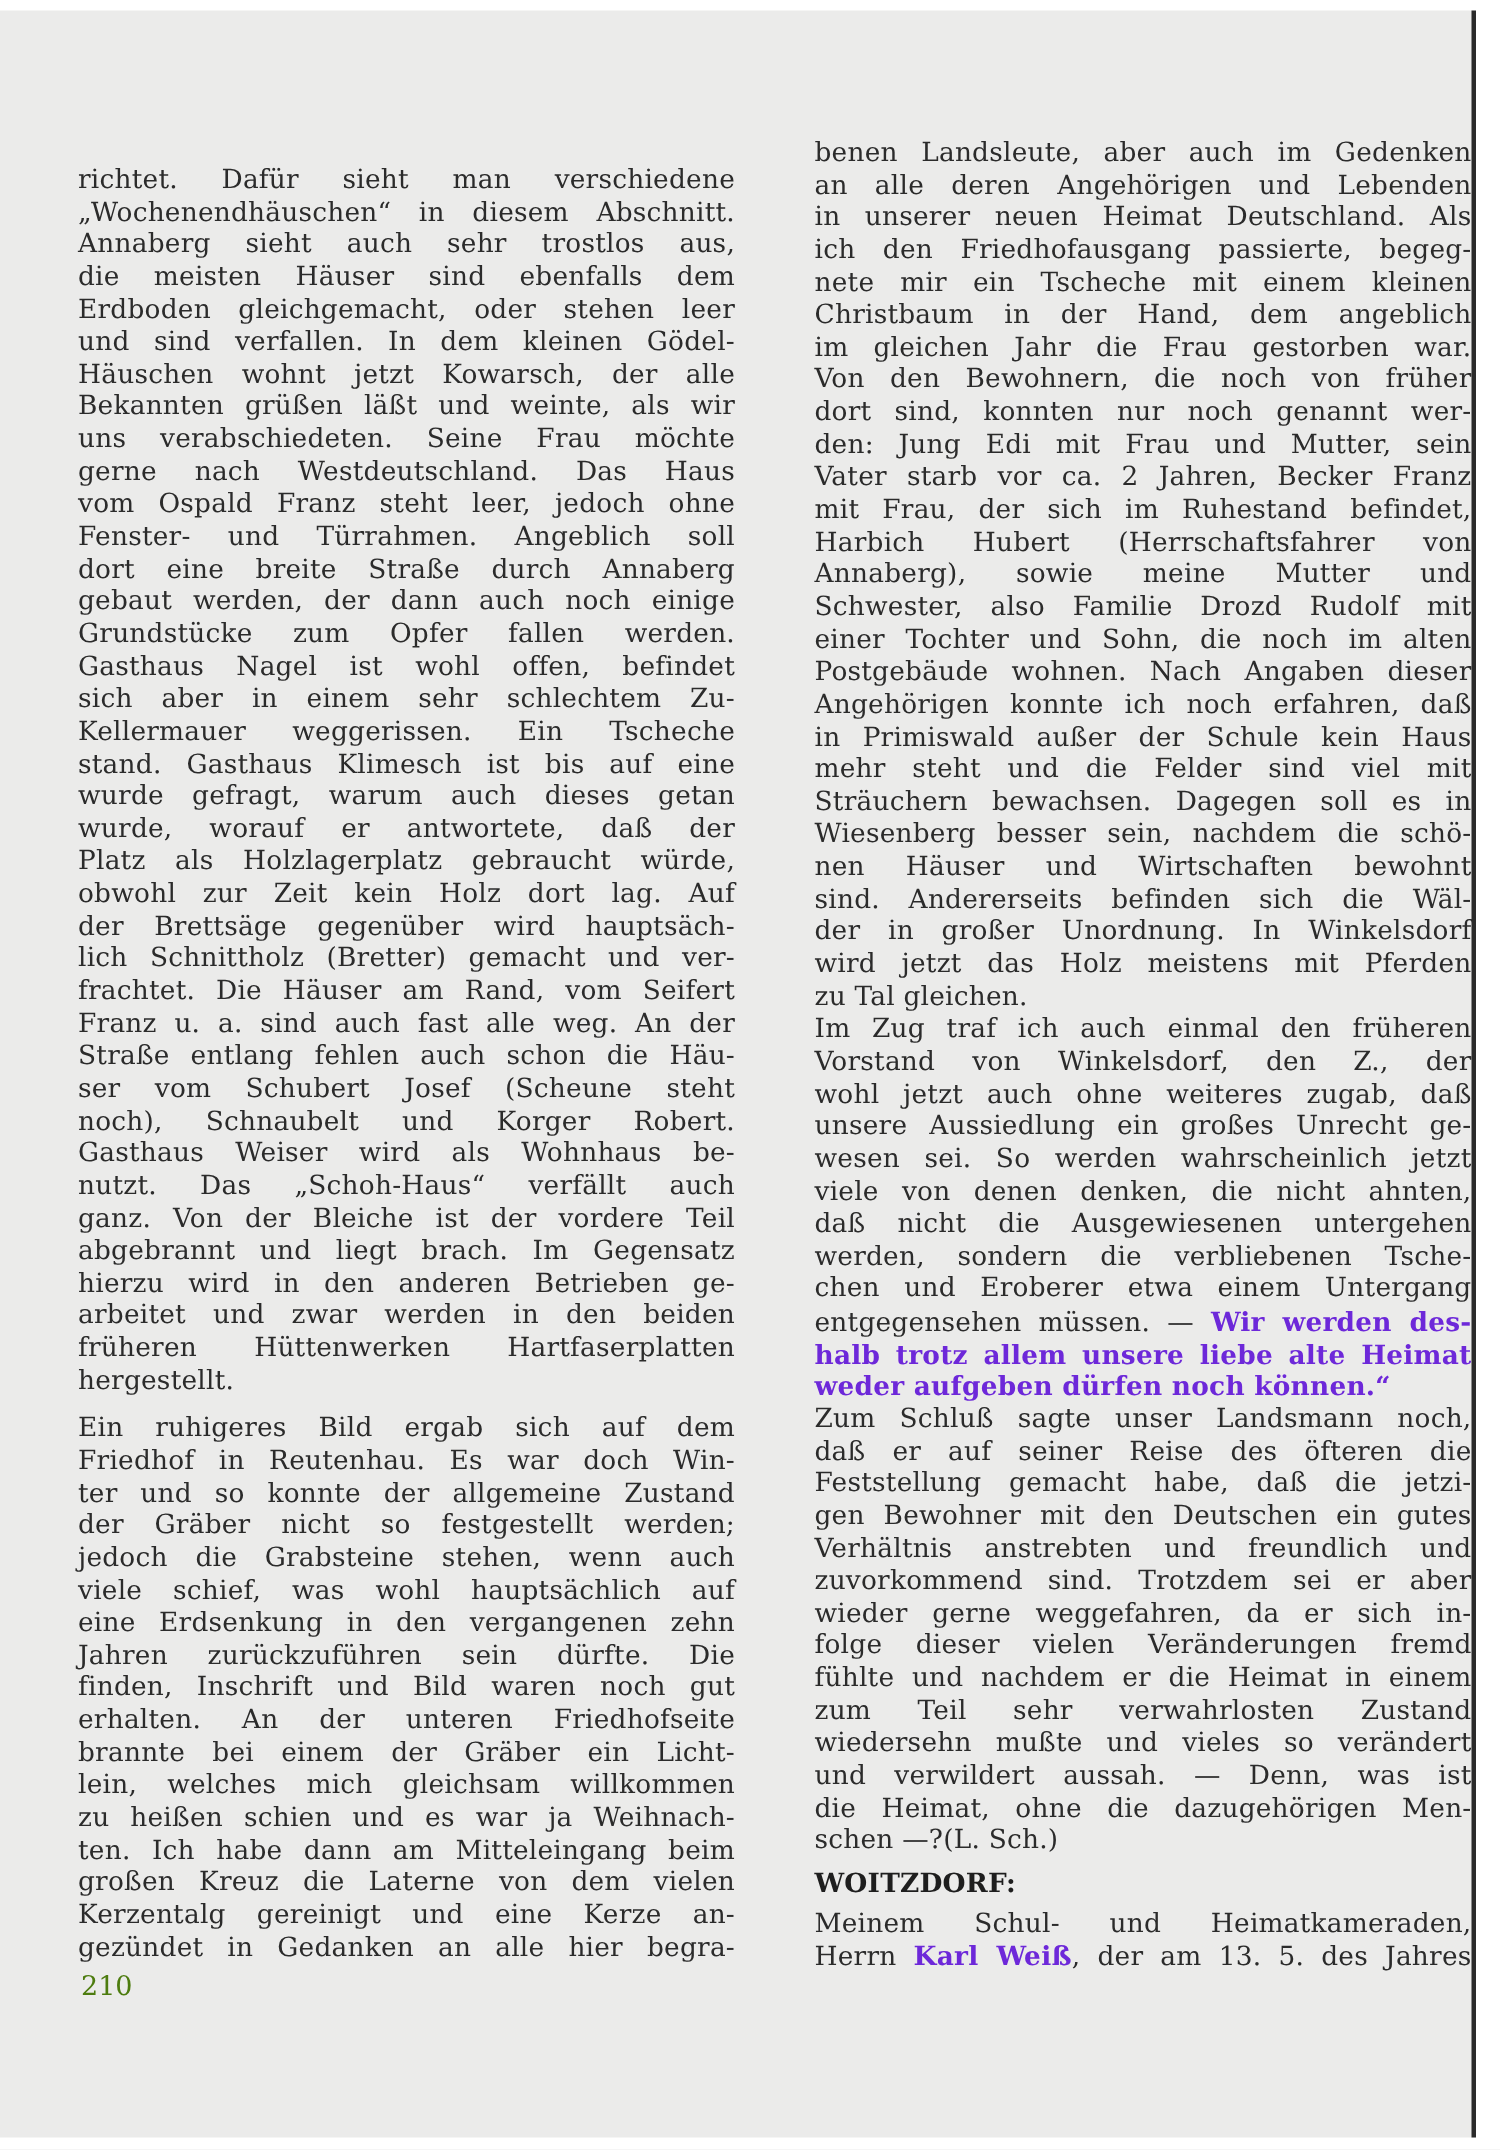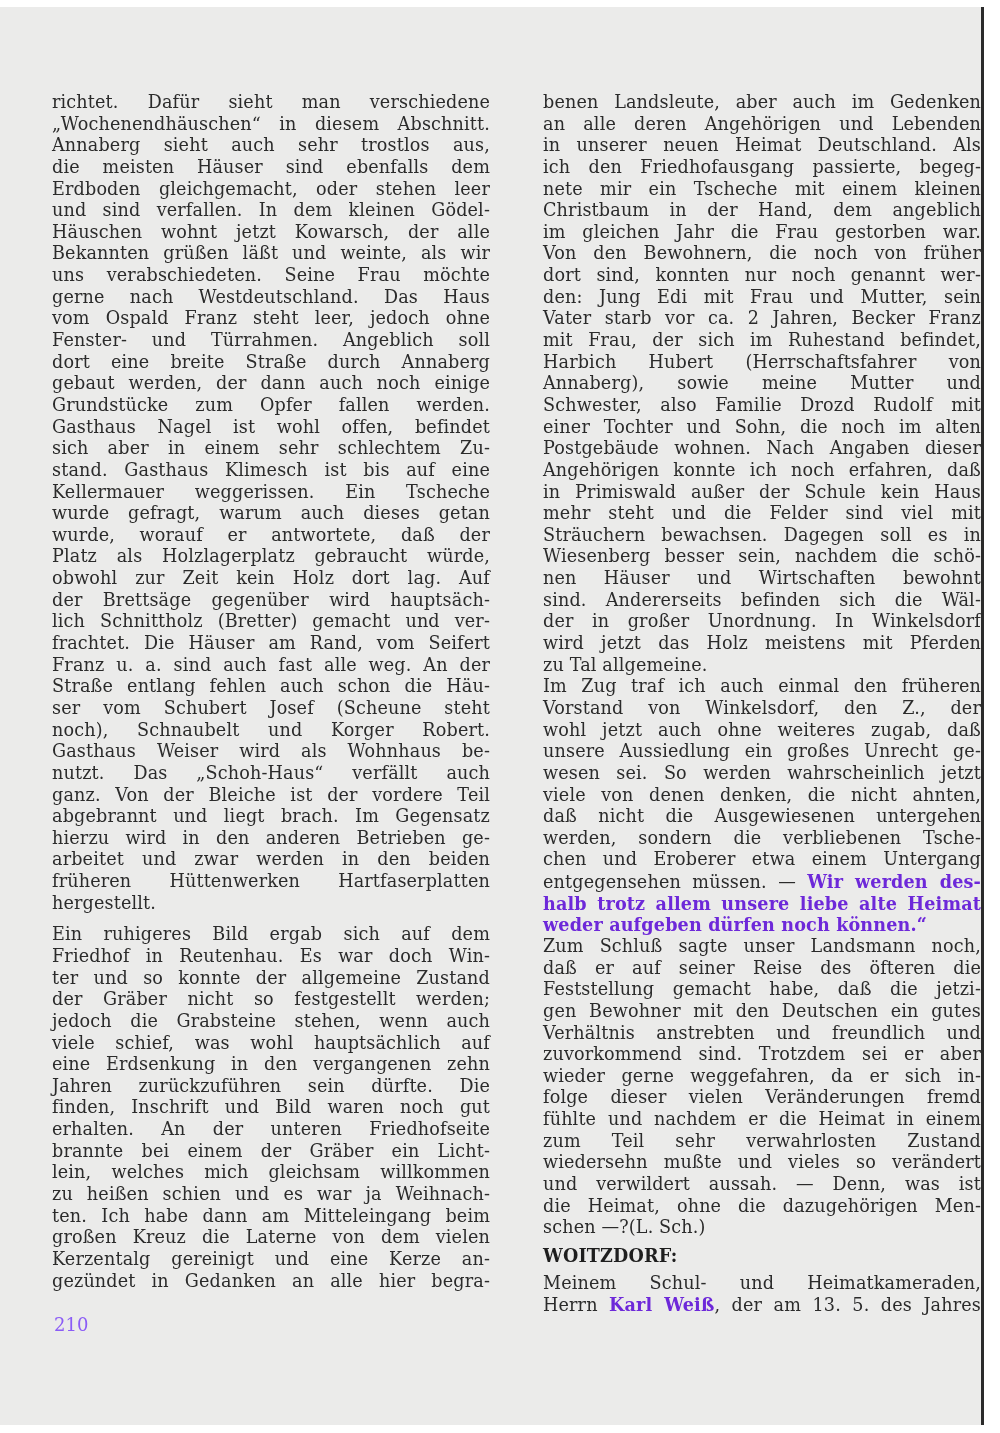--- a/index.html
+++ b/index.html
@@ -14,36 +14,36 @@
   }
   .edge {
     position: absolute; left: 981px; top: 7px; width: 3px; height: 1418px;
     background: #2a2a2a;
   }
   .col {
     position: absolute; top: 92px;
     font-size: 17.6px; line-height: 21.65px; color: #2b2b2b;
     letter-spacing: 0.15px;
   }
-  .col-left { left: 52px; width: 438px; }
+  .col-left { left: 52px; width: 438px; margin-top: 18px; }
   .col-right { left: 543px; width: 438px; }
   .line {
     display: block; height: 21.65px; white-space: nowrap;
     text-align: justify; text-align-last: justify;
     overflow: visible;
   }
   .line.last { text-align-last: left; }
   .gap { height: 10px; }
   .gap-sm { height: 6px; }
   b { font-weight: bold; color: #6d28d9; }
   .heading { font-weight: bold; color: #1e1e1e; text-align-last: left; }
   .sig-row { display: flex; justify-content: flex-start; height: 21.65px; }
   .page-number {
     position: absolute; left: 54px; top: 1314px;
-    font-size: 18px; color: #8b5cf6;
+    font-size: 18px; color: #4d7c0f;
   }
 </style>
 </head>
 <body>
 
 <div class="page"></div>
 <div class="edge"></div>
 
 <div class="col col-left">
   <div id="lp1">
@@ -57,22 +57,22 @@
       <span class="line">Bekannten grüßen läßt und weinte, als wir</span>
       <span class="line">uns verabschiedeten. Seine Frau möchte</span>
       <span class="line">gerne nach Westdeutschland. Das Haus</span>
       <span class="line">vom Ospald Franz steht leer, jedoch ohne</span>
       <span class="line">Fenster- und Türrahmen. Angeblich soll</span>
       <span class="line">dort eine breite Straße durch Annaberg</span>
       <span class="line">gebaut werden, der dann auch noch einige</span>
       <span class="line">Grundstücke zum Opfer fallen werden.</span>
       <span class="line">Gasthaus Nagel ist wohl offen, befindet</span>
       <span class="line">sich aber in einem sehr schlechtem Zu-</span>
+      <span class="line">Kellermauer weggerissen. Ein Tscheche</span>
       <span class="line">stand. Gasthaus Klimesch ist bis auf eine</span>
-      <span class="line">Kellermauer weggerissen. Ein Tscheche</span>
       <span class="line">wurde gefragt, warum auch dieses getan</span>
       <span class="line">wurde, worauf er antwortete, daß der</span>
       <span class="line">Platz als Holzlagerplatz gebraucht würde,</span>
       <span class="line">obwohl zur Zeit kein Holz dort lag. Auf</span>
       <span class="line">der Brettsäge gegenüber wird hauptsäch-</span>
       <span class="line">lich Schnittholz (Bretter) gemacht und ver-</span>
       <span class="line">frachtet. Die Häuser am Rand, vom Seifert</span>
       <span class="line">Franz u. a. sind auch fast alle weg. An der</span>
       <span class="line">Straße entlang fehlen auch schon die Häu-</span>
       <span class="line">ser vom Schubert Josef (Scheune steht</span>
@@ -129,21 +129,21 @@
       <span class="line">Postgebäude wohnen. Nach Angaben dieser</span>
       <span class="line">Angehörigen konnte ich noch erfahren, daß</span>
       <span class="line">in Primiswald außer der Schule kein Haus</span>
       <span class="line">mehr steht und die Felder sind viel mit</span>
       <span class="line">Sträuchern bewachsen. Dagegen soll es in</span>
       <span class="line">Wiesenberg besser sein, nachdem die schö-</span>
       <span class="line">nen Häuser und Wirtschaften bewohnt</span>
       <span class="line">sind. Andererseits befinden sich die Wäl-</span>
       <span class="line">der in großer Unordnung. In Winkelsdorf</span>
       <span class="line">wird jetzt das Holz meistens mit Pferden</span>
-      <span class="line last">zu Tal allgemeine.</span>
+      <span class="line last">zu Tal gleichen.</span>
     </div>
   <div id="rp2">
       <span class="line">Im Zug traf ich auch einmal den früheren</span>
       <span class="line">Vorstand von Winkelsdorf, den Z., der</span>
       <span class="line">wohl jetzt auch ohne weiteres zugab, daß</span>
       <span class="line">unsere Aussiedlung ein großes Unrecht ge-</span>
       <span class="line">wesen sei. So werden wahrscheinlich jetzt</span>
       <span class="line">viele von denen denken, die nicht ahnten,</span>
       <span class="line">daß nicht die Ausgewiesenen untergehen</span>
       <span class="line">werden, sondern die verbliebenen Tsche-</span>

